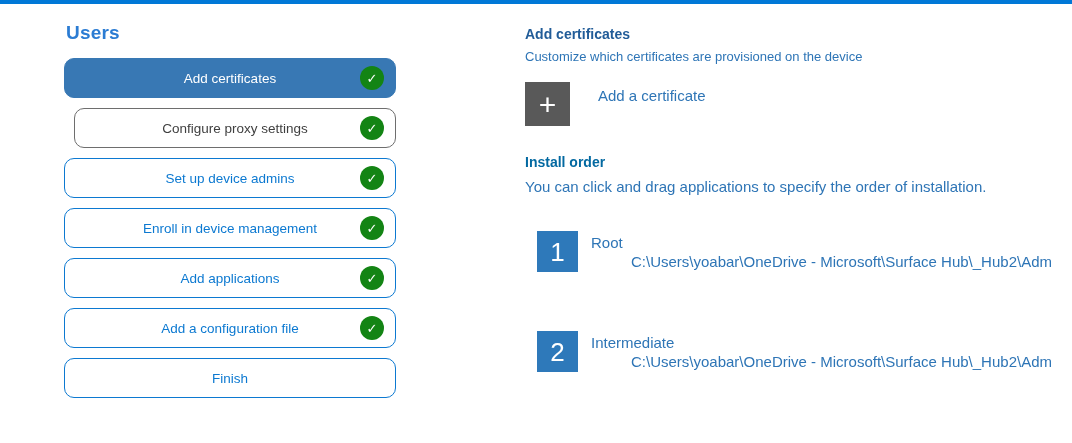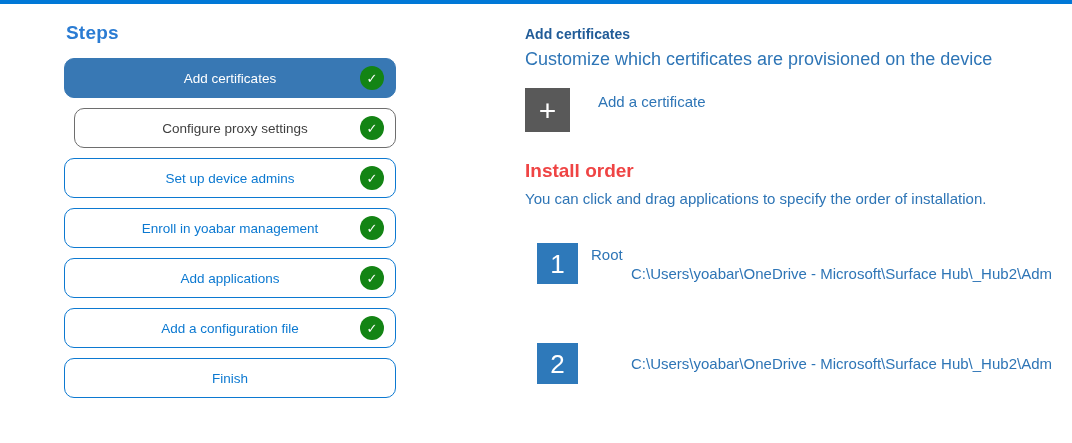--- a/index.html
+++ b/index.html
@@ -36,39 +36,39 @@
     width:24px;height:24px;border-radius:50%;background:#138414;
     display:flex;align-items:center;justify-content:center;
     color:#ffffff;font-size:13px;font-weight:bold;line-height:1;
   }
   
   .main{position:absolute;left:525px;top:26px;width:520px;}
   .section-title{
     font-size:14px;font-weight:bold;color:#215c98;margin:0 0 7px 0;
   }
   .section-subtitle{
-    font-size:18px;color:#2e75b6;margin:0;
+    font-size:13px;color:#2e75b6;margin:0;
   }
   .add-cert-row{
     display:flex;align-items:flex-start;margin-top:18px;cursor:pointer;
   }
   .plus-btn{
     width:45px;height:44px;background:#595959;flex:0 0 auto;
     display:flex;align-items:center;justify-content:center;
   }
   .plus-glyph{
     color:#ffffff;font-size:30px;font-weight:300;line-height:1;
     margin-top:2px;
   }
   .add-cert-label{
     font-size:15px;color:#2e75b6;margin:5px 0 0 28px;
   }
   .install-order{margin-top:28px;}
   .install-title{
-    font-size:19px;font-weight:bold;color:#ef4444;margin:0 0 8px 0;
+    font-size:14px;font-weight:bold;color:#0369a1;margin:0 0 8px 0;
   }
   .install-subtitle{
     font-size:15px;color:#2e75b6;margin:0;
   }
   .install-items{margin-top:36px;margin-left:12px;}
   .install-item{
     display:flex;align-items:center;cursor:grab;
   }
   .install-item + .install-item{margin-top:59px;}
   .order-square{
@@ -79,40 +79,40 @@
   .item-text{margin-left:13px;font-size:15px;color:#2e75b6;line-height:19px;}
   .item-name{display:block;}
   .item-path{display:block;white-space:nowrap;margin-left:40px;}
 </style>
 </head>
 <body>
 
 <div class="top-accent"></div>
 
 <div class="sidebar">
-  <h2 class="steps-title">Steps</h2>
+  <h2 class="steps-title">Users</h2>
   <div class="steps-list">
 
     <div class="step selected">
       <span class="step-label">Add certificates</span>
       <span class="check">✓</span>
     </div>
 
     <div class="step current">
       <span class="step-label">Configure proxy settings</span>
       <span class="check">✓</span>
     </div>
 
     <div class="step">
       <span class="step-label">Set up device admins</span>
       <span class="check">✓</span>
     </div>
 
     <div class="step">
-      <span class="step-label">Enroll in yoabar management</span>
+      <span class="step-label">Enroll in device management</span>
       <span class="check">✓</span>
     </div>
 
     <div class="step">
       <span class="step-label">Add applications</span>
       <span class="check">✓</span>
     </div>
 
     <div class="step">
       <span class="step-label">Add a configuration file</span>
@@ -152,19 +152,20 @@
           <span class="item-name">Root</span>
           <span class="item-path">C:\Users\yoabar\OneDrive - Microsoft\Surface Hub\_Hub2\Adm</span>
         </div>
       </div>
 
       <div class="install-item">
         <div class="order-square">
           <span>2</span>
         </div>
         <div class="item-text">
+          <span class="item-name">Intermediate</span>
           <span class="item-path">C:\Users\yoabar\OneDrive - Microsoft\Surface Hub\_Hub2\Adm</span>
         </div>
       </div>
 
     </div>
   </div>
 </div>
 
 </body></html>

